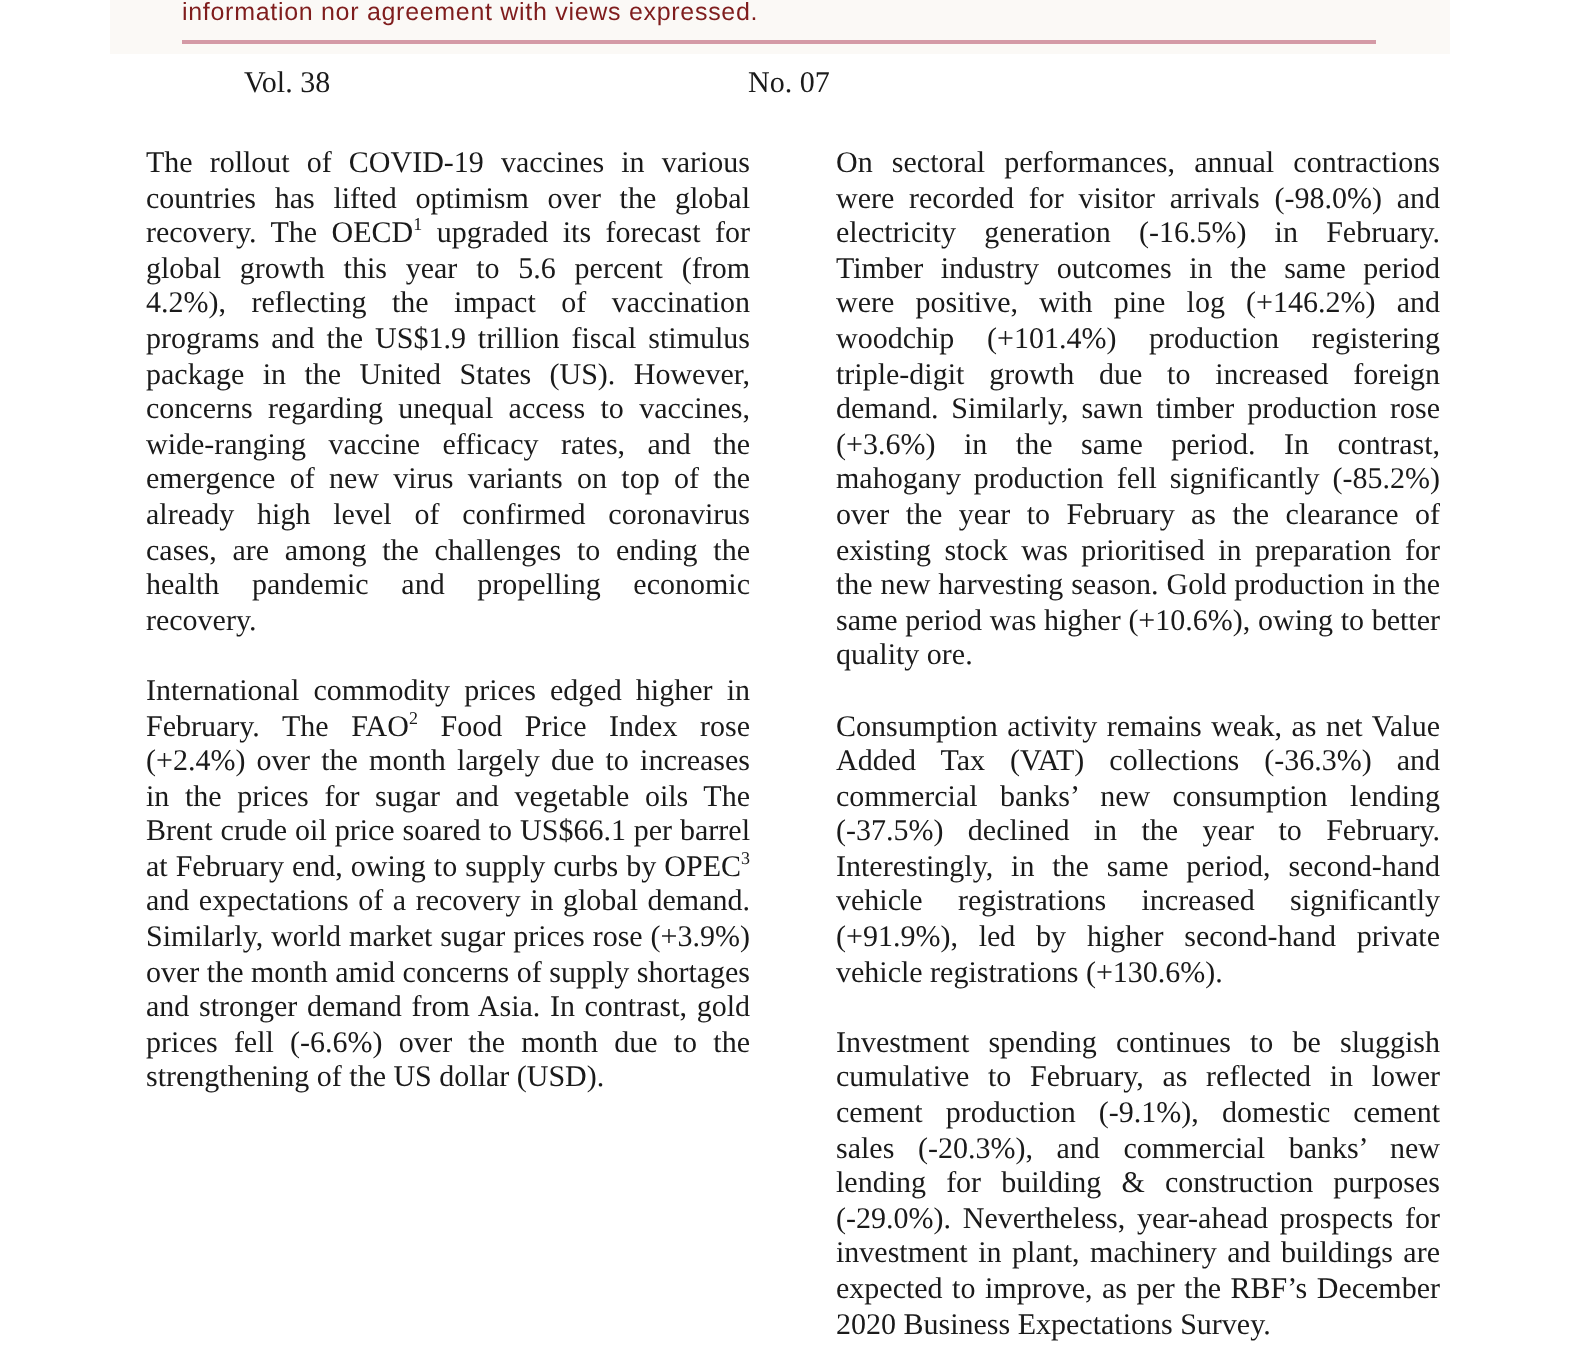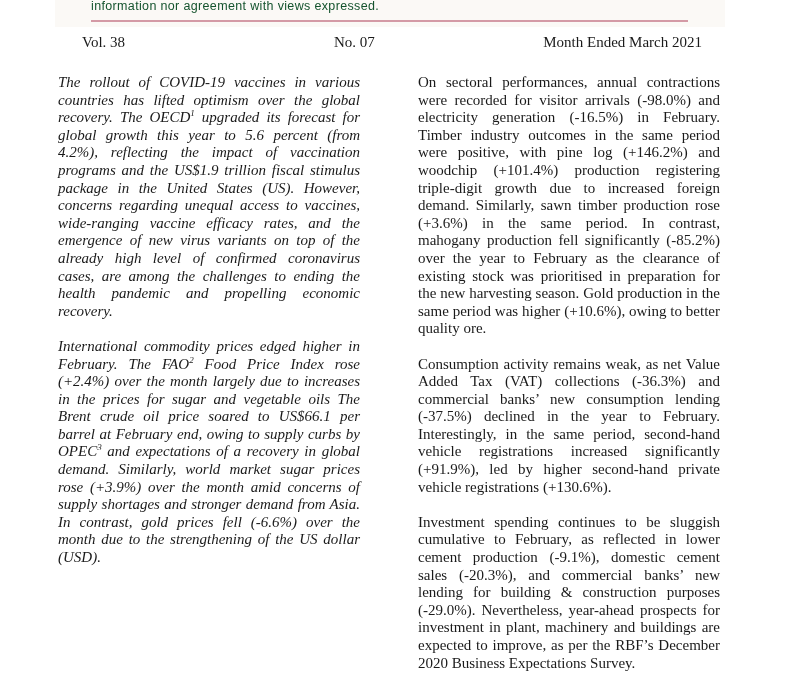--- a/index.html
+++ b/index.html
@@ -23,21 +23,21 @@
       height: 27px;
       background: #fbf9f6;
     }
     .disclaimer {
       position: absolute;
       left: 91px;
       top: -1px;
       font-family: "Liberation Sans", "DejaVu Sans", sans-serif;
       font-size: 12.5px;
       letter-spacing: 0.35px;
-      color: #14532d;
+      color: #7f1d1d;
       white-space: nowrap;
     }
     .header-rule {
       position: absolute;
       left: 91px;
       top: 20px;
       width: 597px;
       height: 2px;
       background: #d49aa6;
     }
@@ -46,34 +46,35 @@
       top: 34px;
       left: 0;
       width: 791px;
       height: 20px;
       font-size: 15px;
     }
     .issue-line span {
       position: absolute;
       top: 0;
       white-space: nowrap;
+      margin-left: 40px;
     }
     .vol { left: 82px; }
     .no  { left: 334px; }
     .month { right: 89px; }
 
     .column {
       position: absolute;
       top: 74px;
       width: 302px;
       font-size: 15px;
       line-height: 17.6px;
       text-align: justify;
     }
-    .col-left  { left: 58px; font-style: italic; }
+    .col-left  { left: 73px; }
     .col-right { left: 418px; }
     .column p {
       margin: 0 0 17.6px 0;
       hyphens: none;
     }
     sup {
       font-size: 9px;
       line-height: 0;
       vertical-align: 6px;
     }
@@ -81,21 +82,20 @@
 </head>
 <body>
 
 <div class="header-band"></div>
 <div class="disclaimer">information nor agreement with views expressed.</div>
 <div class="header-rule"></div>
 
 <div class="issue-line">
   <span class="vol">Vol. 38</span>
   <span class="no">No. 07</span>
-  <span class="month">Month Ended March 2021</span>
 </div>
 
 <div class="column col-left">
   <p><span>The rollout of COVID-19 vaccines in various countries has lifted optimism over the global recovery.  The OECD</span><sup>1</sup><span> upgraded its forecast for global growth this year to 5.6 percent (from 4.2%), reflecting the impact of vaccination programs and the US$1.9 trillion fiscal stimulus package in the United States (US).  However, concerns regarding unequal access to vaccines, wide-ranging vaccine efficacy rates, and the emergence of new virus variants on top of the already high level of confirmed coronavirus cases, are among the challenges to ending the health pandemic and propelling economic recovery.</span></p>
   <p><span>International commodity prices edged higher in February.  The FAO</span><sup>2</sup><span> Food Price Index rose (+2.4%) over the month largely due to increases in the prices for sugar and vegetable oils  The Brent crude oil price soared to US$66.1 per barrel at February end, owing to supply curbs by OPEC</span><sup>3</sup><span> and expectations of a recovery in global demand.  Similarly, world market sugar prices rose (+3.9%) over the month amid concerns of supply shortages and stronger demand from Asia.  In contrast, gold prices fell (-6.6%) over the month due to the strengthening of the US dollar (USD).</span></p>
 </div>
 
 <div class="column col-right">
   <p><span>On sectoral performances, annual contractions were recorded for visitor arrivals (-98.0%) and electricity generation (-16.5%) in February. Timber industry outcomes in the same period were positive, with pine log (+146.2%) and woodchip (+101.4%) production registering triple-digit growth due to increased foreign demand.  Similarly, sawn timber production rose (+3.6%) in the same period.  In contrast, mahogany production fell significantly (-85.2%) over the year to February as the clearance of existing stock was prioritised in preparation for the new harvesting season.  Gold production in the same period was higher (+10.6%), owing to better quality ore.</span></p>
   <p><span>Consumption activity remains weak, as net Value Added Tax (VAT) collections (-36.3%) and commercial banks’ new consumption lending (-37.5%) declined in the year to February.  Interestingly, in the same period, second-hand vehicle registrations increased significantly (+91.9%), led by higher second-hand private vehicle registrations (+130.6%).</span></p>

